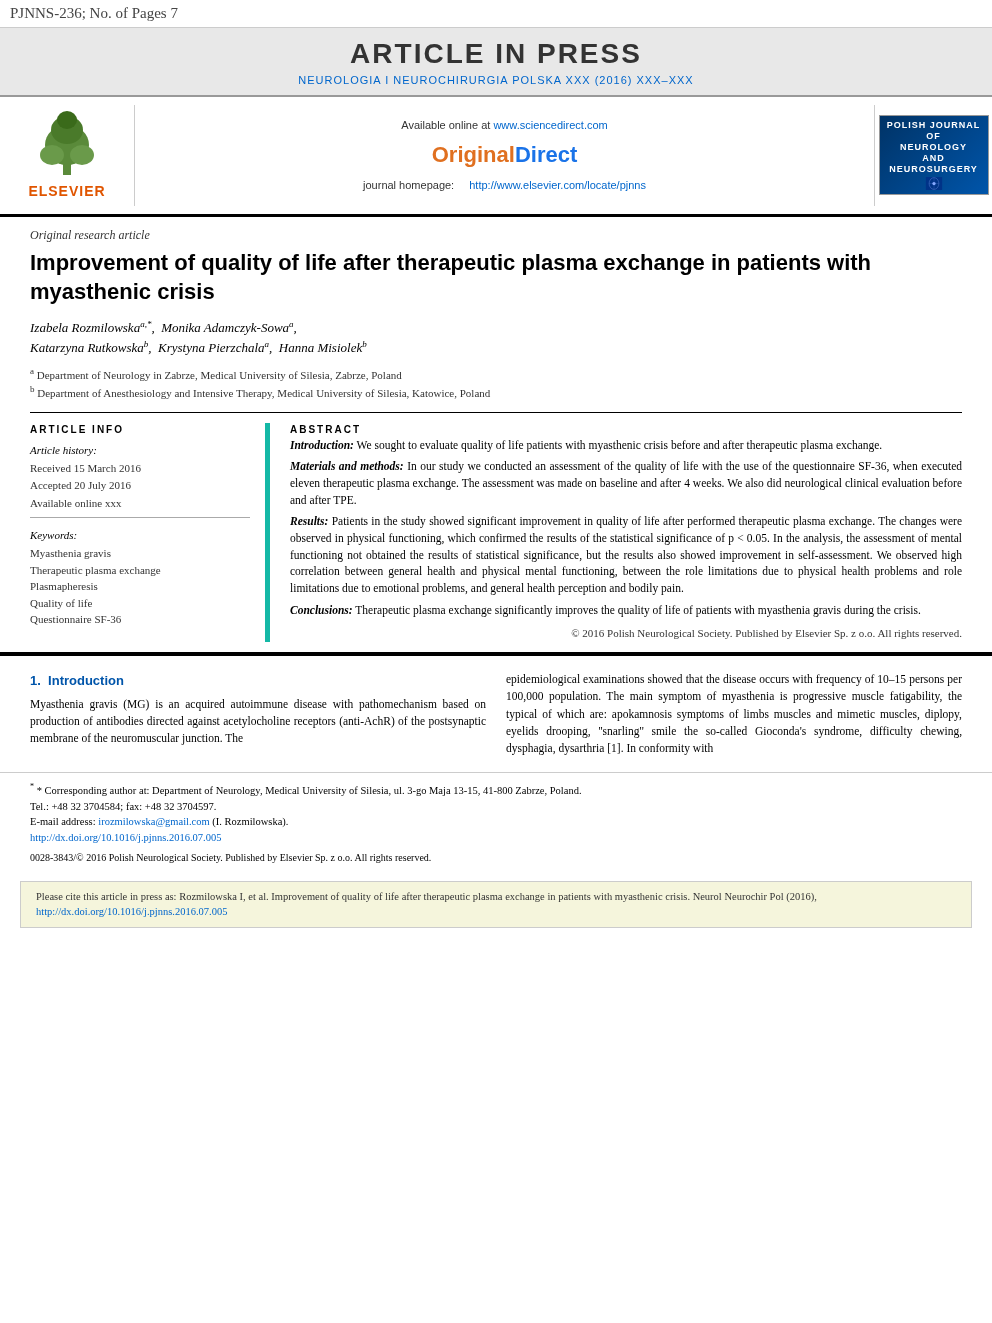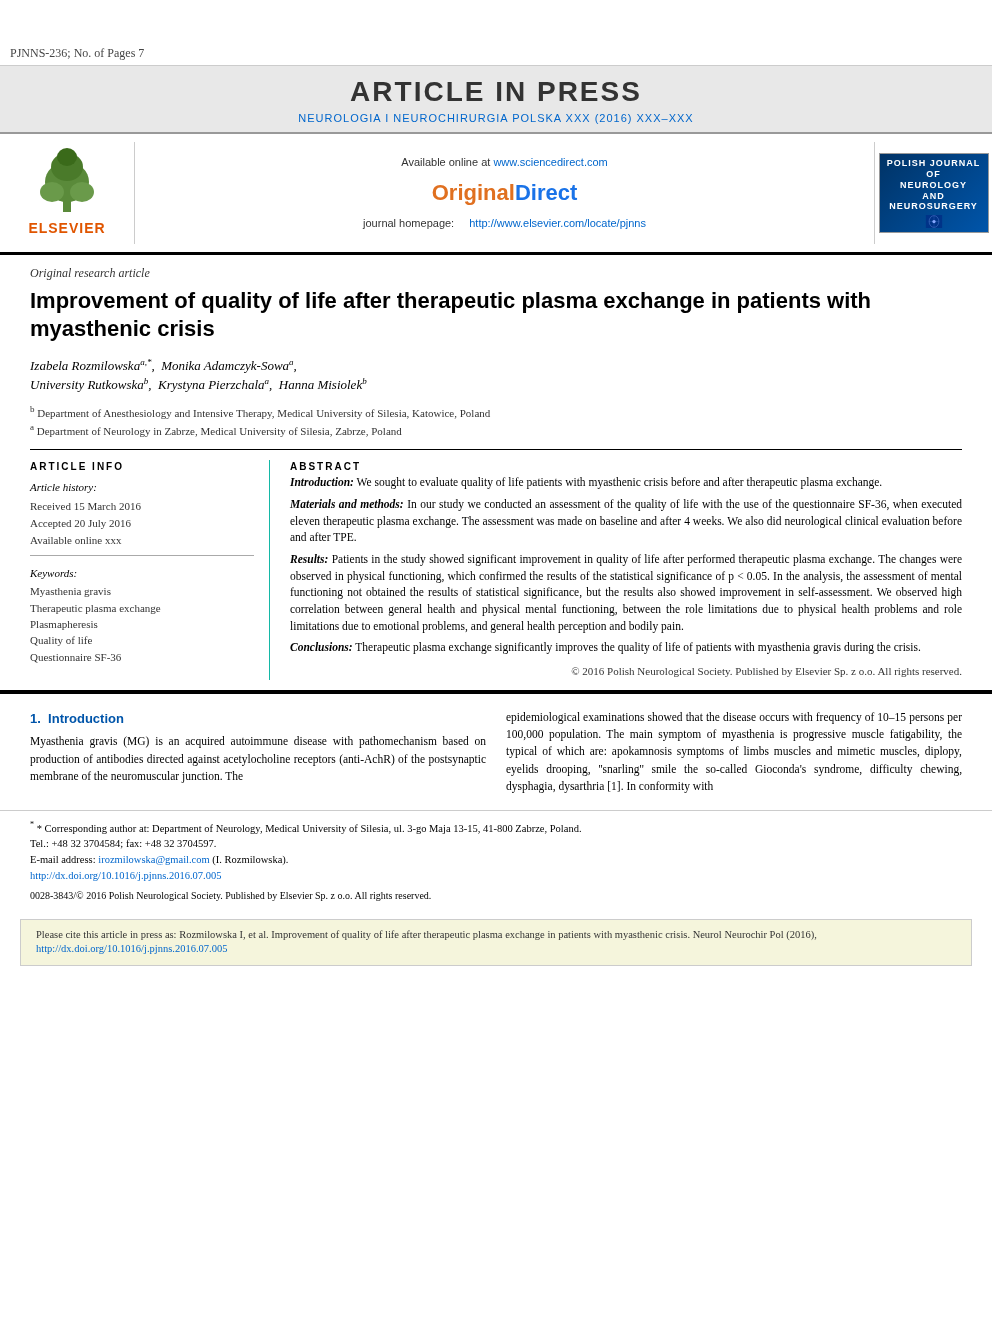--- a/index.html
+++ b/index.html
@@ -14,23 +14,22 @@
     }
 
     
     .top-bar {
       background: #fff;
       border-bottom: 1px solid #ccc;
       padding: 3px 10px;
       display: flex;
       justify-content: space-between;
       align-items: flex-start;
-      font-size: 12px;
+      font-size: 15px;
       color: #444;
-      margin-top: 42px;
     }
 
     
     .press-banner {
       background: #e8e8e8;
       text-align: center;
       padding: 6px 0;
       border-bottom: 2px solid #999;
     }
     .press-banner .press-title {
@@ -208,21 +207,21 @@
     
     .info-section {
       display: flex;
       gap: 20px;
       margin-top: 10px;
     }
 
     .article-info {
       width: 240px;
       flex-shrink: 0;
-      border-right: 1px solid #14b8a6;
+      border-right: 5px solid #14b8a6;
       padding-right: 15px;
     }
     .info-heading {
       font-size: 10px;
       letter-spacing: 2px;
       text-transform: uppercase;
       font-family: Arial, sans-serif;
       font-weight: bold;
       color: #000;
       margin-bottom: 6px;
@@ -411,28 +410,28 @@
 
 <div class="article-body">
 
   <div class="article-type">Original research article</div>
 
   <div class="article-title">Improvement of quality of life after therapeutic plasma exchange in patients with myasthenic crisis</div>
 
   <div class="authors">
     <span class="author-name">Izabela Rozmilowska</span><sup>a,*</sup>,&nbsp;
     <span class="author-name">Monika Adamczyk-Sowa</span><sup>a</sup>,<br>
-    <span class="author-name">University Rutkowska</span><sup>b</sup>,&nbsp;
+    <span class="author-name">Katarzyna Rutkowska</span><sup>b</sup>,&nbsp;
     <span class="author-name">Krystyna Pierzchala</span><sup>a</sup>,&nbsp;
     <span class="author-name">Hanna Misiolek</span><sup>b</sup>
   </div>
 
   <div class="affiliations">
+    <div><sup>a</sup> <span>Department of Neurology in Zabrze, Medical University of Silesia, Zabrze, Poland</span></div>
     <div><sup>b</sup> <span>Department of Anesthesiology and Intensive Therapy, Medical University of Silesia, Katowice, Poland</span></div>
-    <div><sup>a</sup> <span>Department of Neurology in Zabrze, Medical University of Silesia, Zabrze, Poland</span></div>
   </div>
 
   <hr class="divider">
 
   <div class="info-section">
 
     <div class="article-info">
       <div class="info-heading">ARTICLE INFO</div>
       <div class="info-subheading">Article history:</div>
       <div class="info-item">Received 15 March 2016</div>

